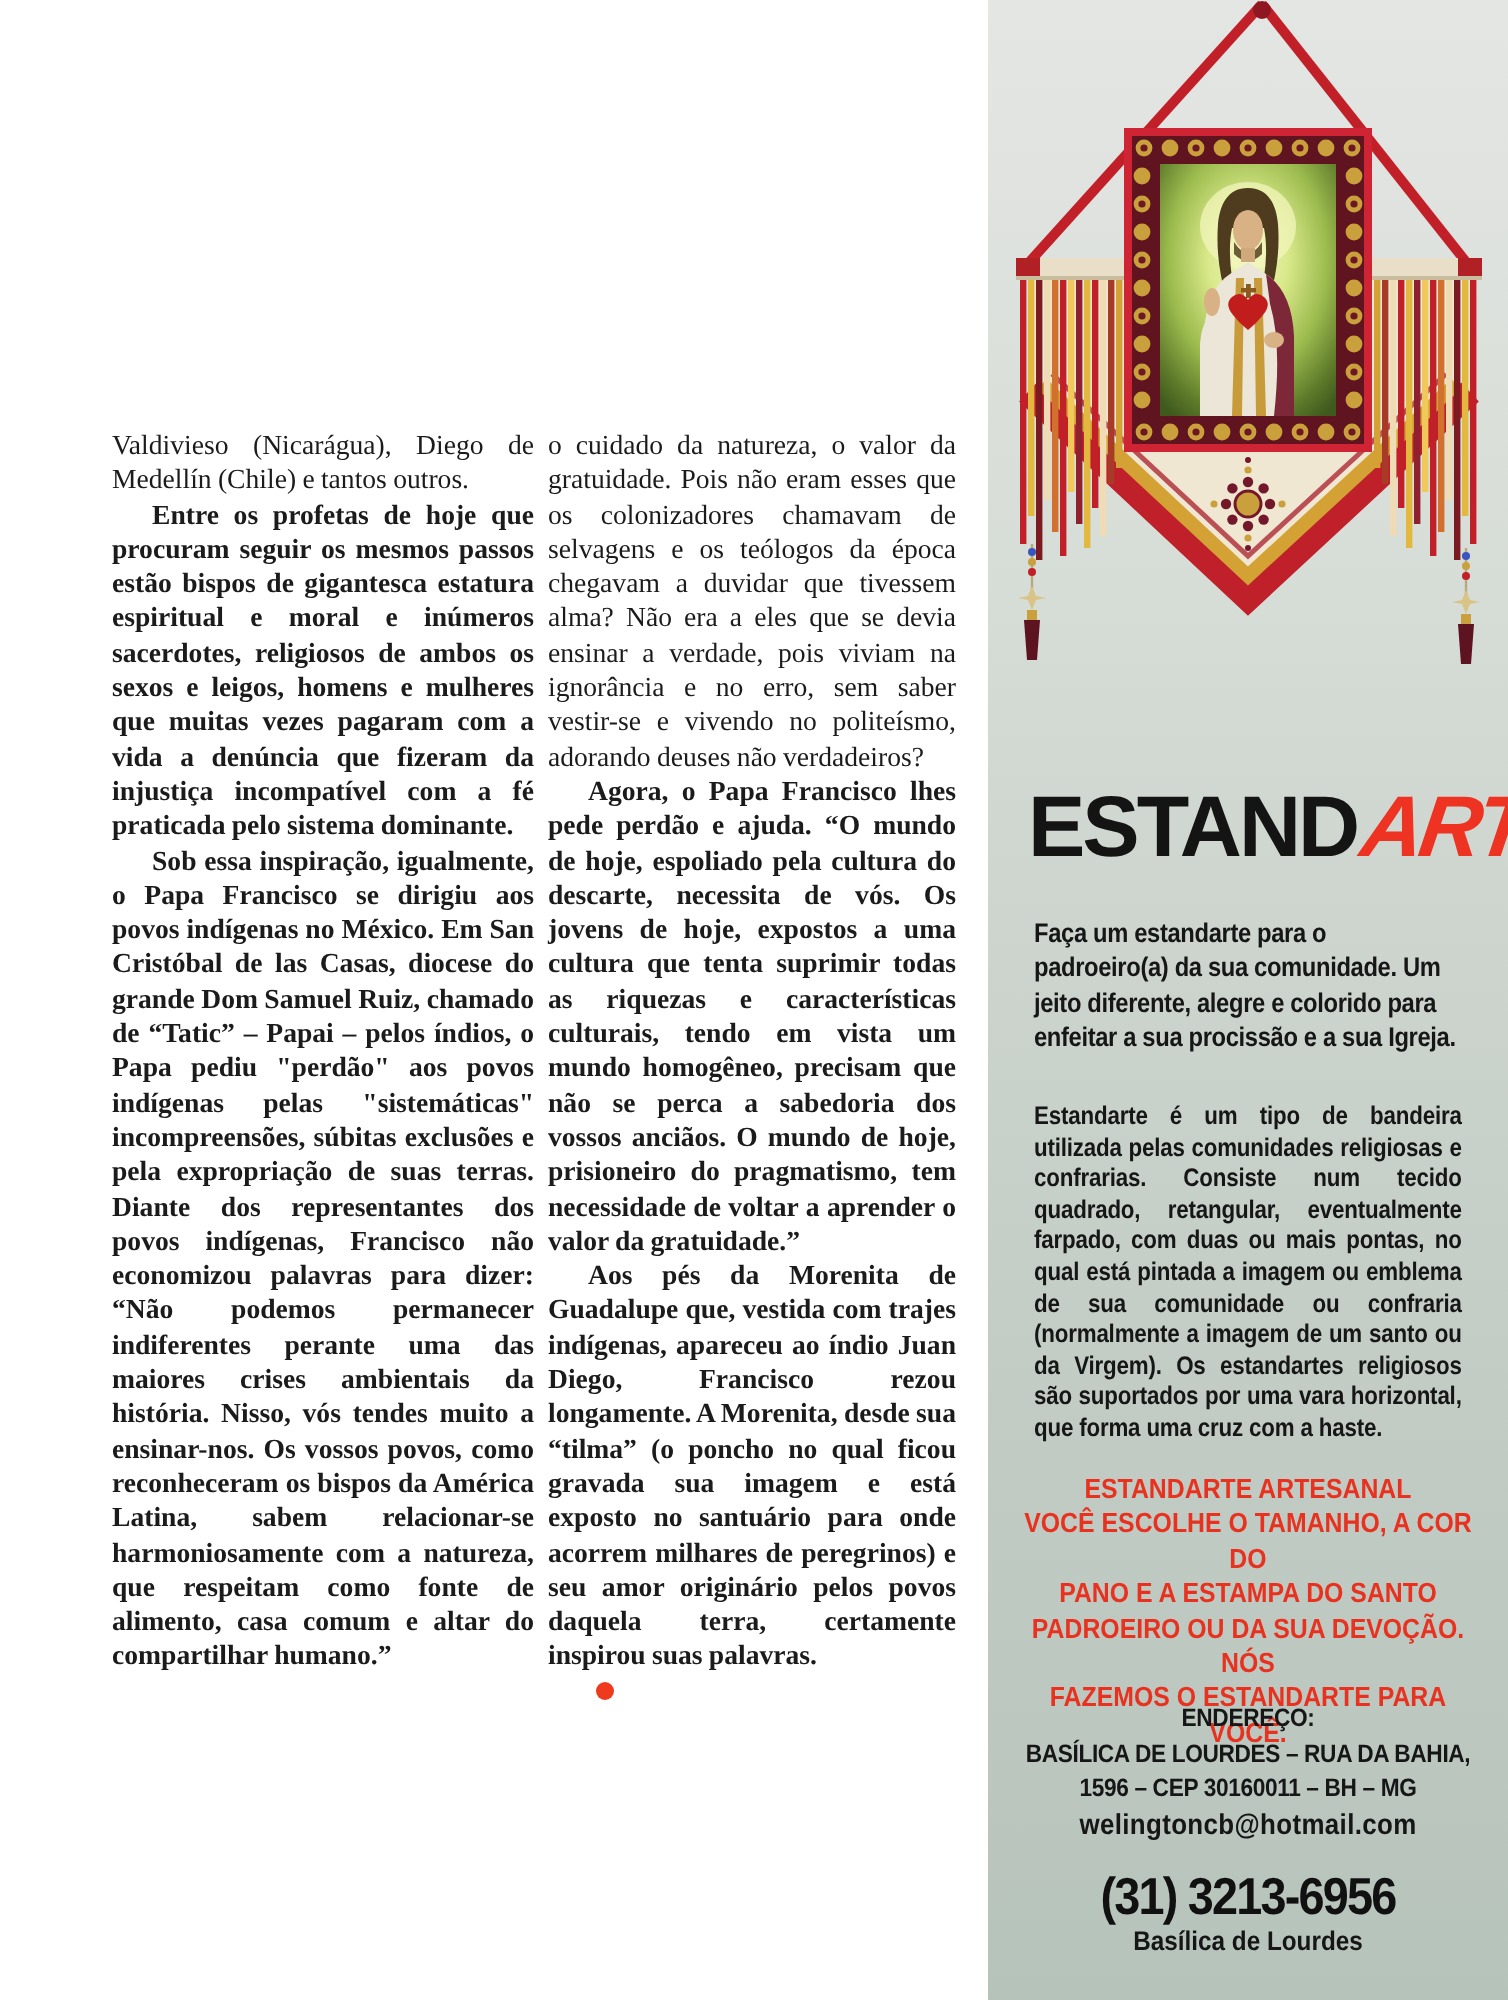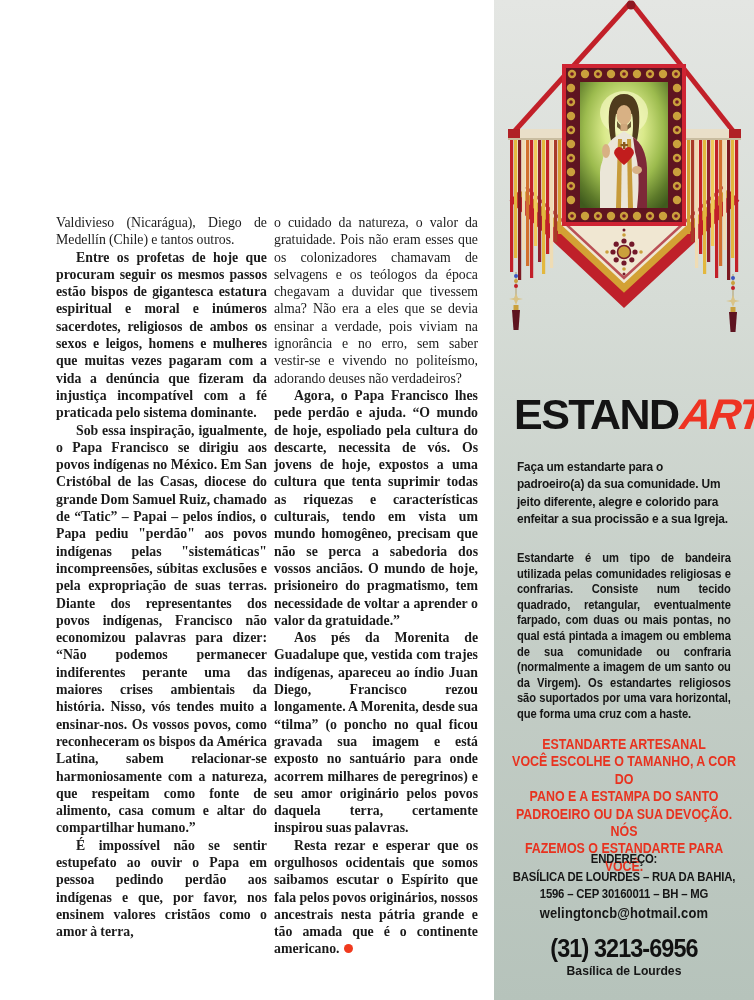--- a/index.html
+++ b/index.html
@@ -51,28 +51,27 @@
 </style>
 </head>
 <body>
 
 <div class="page">
 
   <div class="col col1">
     <p>Valdivieso (Nicarágua), Diego de Medellín (Chile) e tantos outros.</p>
     <p class="indent">Entre os profetas de hoje que procuram seguir os mesmos passos estão bispos de gigantesca estatura espiritual e moral e inúmeros sacerdotes, religiosos de ambos os sexos e leigos, homens e mulheres que muitas vezes pagaram com a vida a denúncia que fizeram da injustiça incompatível com a fé praticada pelo sistema dominante.</p>
     <p class="indent">Sob essa inspiração, igualmente, o Papa Francisco se dirigiu aos povos indígenas no México. Em San Cristóbal de las Casas, diocese do grande Dom Samuel Ruiz, chamado de “Tatic” – Papai – pelos índios, o Papa pediu "perdão" aos povos indígenas pelas "sistemáticas" incompreensões, súbitas exclusões e pela expropriação de suas terras. Diante dos representantes dos povos indígenas, Francisco não economizou palavras para dizer: “Não podemos permanecer indiferentes perante uma das maiores crises ambientais da história. Nisso, vós tendes muito a ensinar-nos. Os vossos povos, como reconheceram os bispos da América Latina, sabem relacionar-se harmoniosamente com a natureza, que respeitam como fonte de alimento, casa comum e altar do compartilhar humano.”</p>
-    <p class="indent">É impossível não se sentir estupefato ao ouvir o Papa em pessoa pedindo perdão aos indígenas e que, por favor, nos ensinem valores cristãos como o amor à terra,</p>
   </div>
 
   <div class="col col2">
     <p>o cuidado da natureza, o valor da gratuidade. Pois não eram esses que os colonizadores chamavam de selvagens e os teólogos da época chegavam a duvidar que tivessem alma? Não era a eles que se devia ensinar a verdade, pois viviam na ignorância e no erro, sem saber vestir-se e vivendo no politeísmo, adorando deuses não verdadeiros?</p>
     <p class="indent">Agora, o Papa Francisco lhes pede perdão e ajuda. “O mundo de hoje, espoliado pela cultura do descarte, necessita de vós. Os jovens de hoje, expostos a uma cultura que tenta suprimir todas as riquezas e características culturais, tendo em vista um mundo homogêneo, precisam que não se perca a sabedoria dos vossos anciãos. O mundo de hoje, prisioneiro do pragmatismo, tem necessidade de voltar a aprender o valor da gratuidade.”</p>
     <p class="indent">Aos pés da Morenita de Guadalupe que, vestida com trajes indígenas, apareceu ao índio Juan Diego, Francisco rezou longamente. A Morenita, desde sua “tilma” (o poncho no qual ficou gravada sua imagem e está exposto no santuário para onde acorrem milhares de peregrinos) e seu amor originário pelos povos daquela terra, certamente inspirou suas palavras.</p>
-    <p class="indent"><span>Resta rezar e esperar que os orgulhosos ocidentais que somos saibamos escutar o Espírito que fala pelos povos originários, nossos ancestrais nesta pátria grande e tão amada que é o continente americano.</span><span class="end-dot"></span></p>
+    <p class="indent"><span class="end-dot"></span></p>
   </div>
 
   <div class="sidebar">
 
     <div class="banner-wrap">
       <svg viewBox="0 0 260 345" width="260" height="345">
         <defs>
           <radialGradient id="pic" cx="50%" cy="38%" r="75%">
             <stop offset="0%" stop-color="#f4f7c4"></stop>
             <stop offset="30%" stop-color="#d9e98a"></stop>

